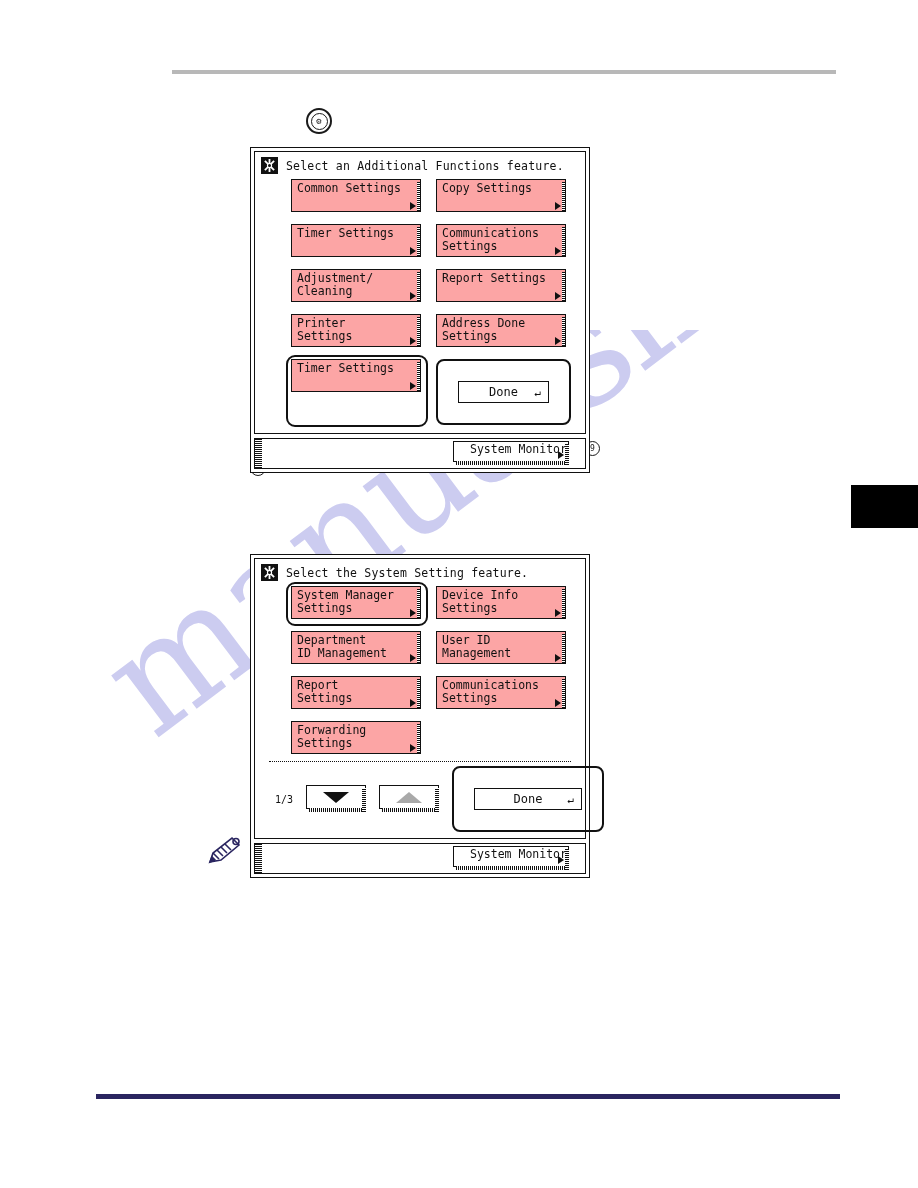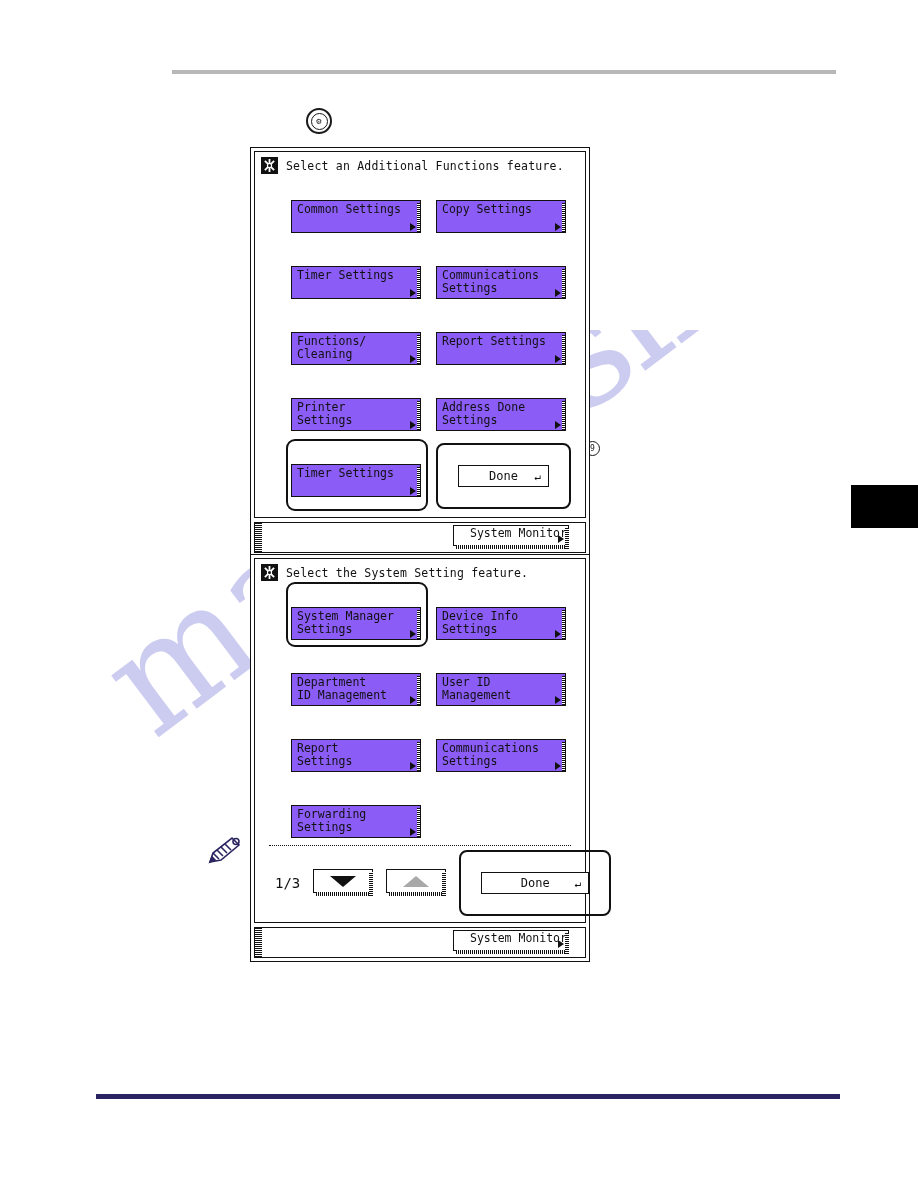--- a/index.html
+++ b/index.html
@@ -111,30 +111,29 @@
     grid-template-columns: 1fr 1fr;
     gap:7px 10px;
     padding:1px 14px 0 36px;
   }
 
   
   .lcd-btn {
     position:relative;
     height:33px;
     border:1.5px solid #111;
-    background:#8b5cf6;
+    background:#fca5a5;
     padding:2px 14px 0 5px;
     font-size:11.5px;
     line-height:13px;
     color:#111;
     display:flex;
     flex-direction:column;
     justify-content:flex-start;
     overflow:hidden;
-    margin-top:21px;
   }
   .lcd-btn .l2 { display:block; }
   .lcd-btn::after {
     content:"";
     position:absolute; right:-1px; top:2px; bottom:-4px; width:4px;
     background: repeating-linear-gradient(0deg,#111 0 1px,#fff 1px 2px);
   }
   .lcd-btn::before {
     content:"";
     position:absolute; left:2px; right:-1px; bottom:-4px; height:4px;
@@ -159,21 +158,21 @@
     pointer-events:none;
   }
 
   
   .lcd-foot {
     display:flex; align-items:center;
     padding:4px 14px 6px 20px;
     gap:9px;
     position:relative;
   }
-  .page-ind { font-size:14px; color:#111; margin-right:4px; }
+  .page-ind { font-size:10px; color:#111; margin-right:4px; }
   .nav-btn {
     position:relative;
     width:60px; height:24px;
     border:1.5px solid #111; background:#fff;
     display:flex;align-items:center;justify-content:center;
   }
   .nav-wrap { position:relative; padding:0 4px 4px 0; }
   .nav-btn::after {
     content:""; position:absolute; right:-1px; top:2px; bottom:-4px; width:4px;
     background: repeating-linear-gradient(0deg,#111 0 1px,#fff 1px 2px);
@@ -326,21 +325,21 @@
       <div class="btn-wrap">
         <div class="lcd-btn">
           <span>Communications</span>
           <span class="l2">Settings</span>
           <span class="arrow"></span>
         </div>
       </div>
 
       <div class="btn-wrap">
         <div class="lcd-btn">
-          <span>Functions/</span>
+          <span>Adjustment/</span>
           <span class="l2">Cleaning</span>
           <span class="arrow"></span>
         </div>
       </div>
 
       <div class="btn-wrap">
         <div class="lcd-btn">
           <span>Report Settings</span>
           <span class="l2"></span>
           <span class="arrow"></span>

